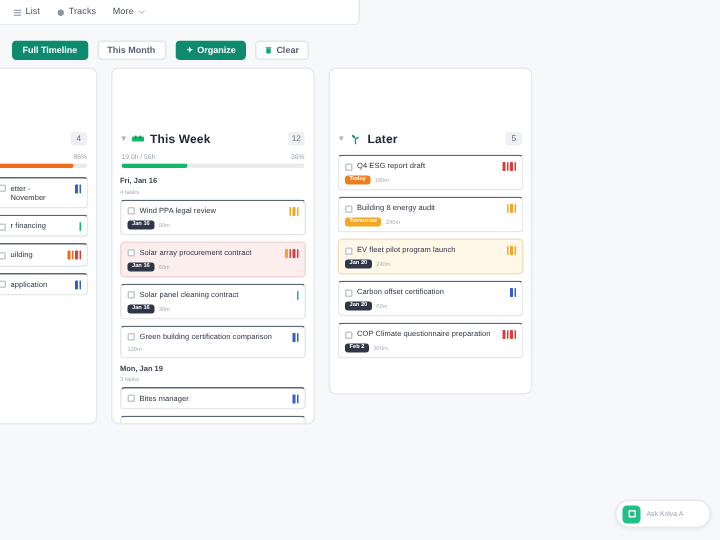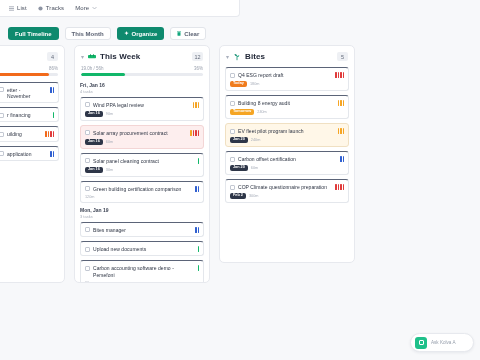--- a/index.html
+++ b/index.html
@@ -55,21 +55,21 @@
     background: #ffffff;
     border: 1px solid #e7e9ee;
     border-radius: 5px;
     display: flex; flex-direction: column;
     flex: 0 0 auto;
   }
   .col-left   { width: 77px; margin-left: -12px; height: 238px; }
   .col-mid    { width: 136px; height: 238px; }
   .col-right  { width: 136px; height: 218px; }
 
-  .col-head { padding: 6px 6px 0 6px; }
+  .col-head { padding: 6px 6px 0 6px; margin-top: 36px; }
   .col-head-row { display: flex; align-items: center; gap: 4px; }
   .caret { color: #aab0bd; font-size: 6px; line-height: 1; }
   .col-title { font-size: 8px; font-weight: bold; color: #222838; letter-spacing: .1px; }
   .count {
     margin-left: auto; min-width: 11px; height: 9px;
     background: #eef0f4; color: #626a7a;
     border-radius: 2px; font-size: 5.5px;
     display: flex; align-items: center; justify-content: center;
     padding: 0 2px;
   }
@@ -383,21 +383,21 @@
     <div class="col-head">
       <div class="col-head-row">
         <span class="caret">▾</span>
         <span class="ico">
           <svg width="8" height="8" viewBox="0 0 10 10">
               <path d="M5 9V4" stroke="#0e8a6e" stroke-width="1"></path>
               <path d="M5 4C5 2 3.5 1 2 1.2 2 3 3.4 4 5 4z" fill="#0e8a6e"></path>
               <path d="M5 5C5 3.4 6.3 2.5 7.8 2.7 7.8 4.3 6.5 5 5 5z" fill="#19a87f"></path>
             </svg>
         </span>
-        <span class="col-title">Bites</span>
+        <span class="col-title">Later</span>
         <span class="count">5</span>
       </div>
     </div>
     <div class="col-body" id="right-body">
         <div class="card">
           <div class="card-row">
             <span class="chk"></span>
             <span class="card-title">Q4 ESG report draft</span>
             <span class="bars">
               <span class="bar" style="background: rgb(224, 59, 59);"></span>

